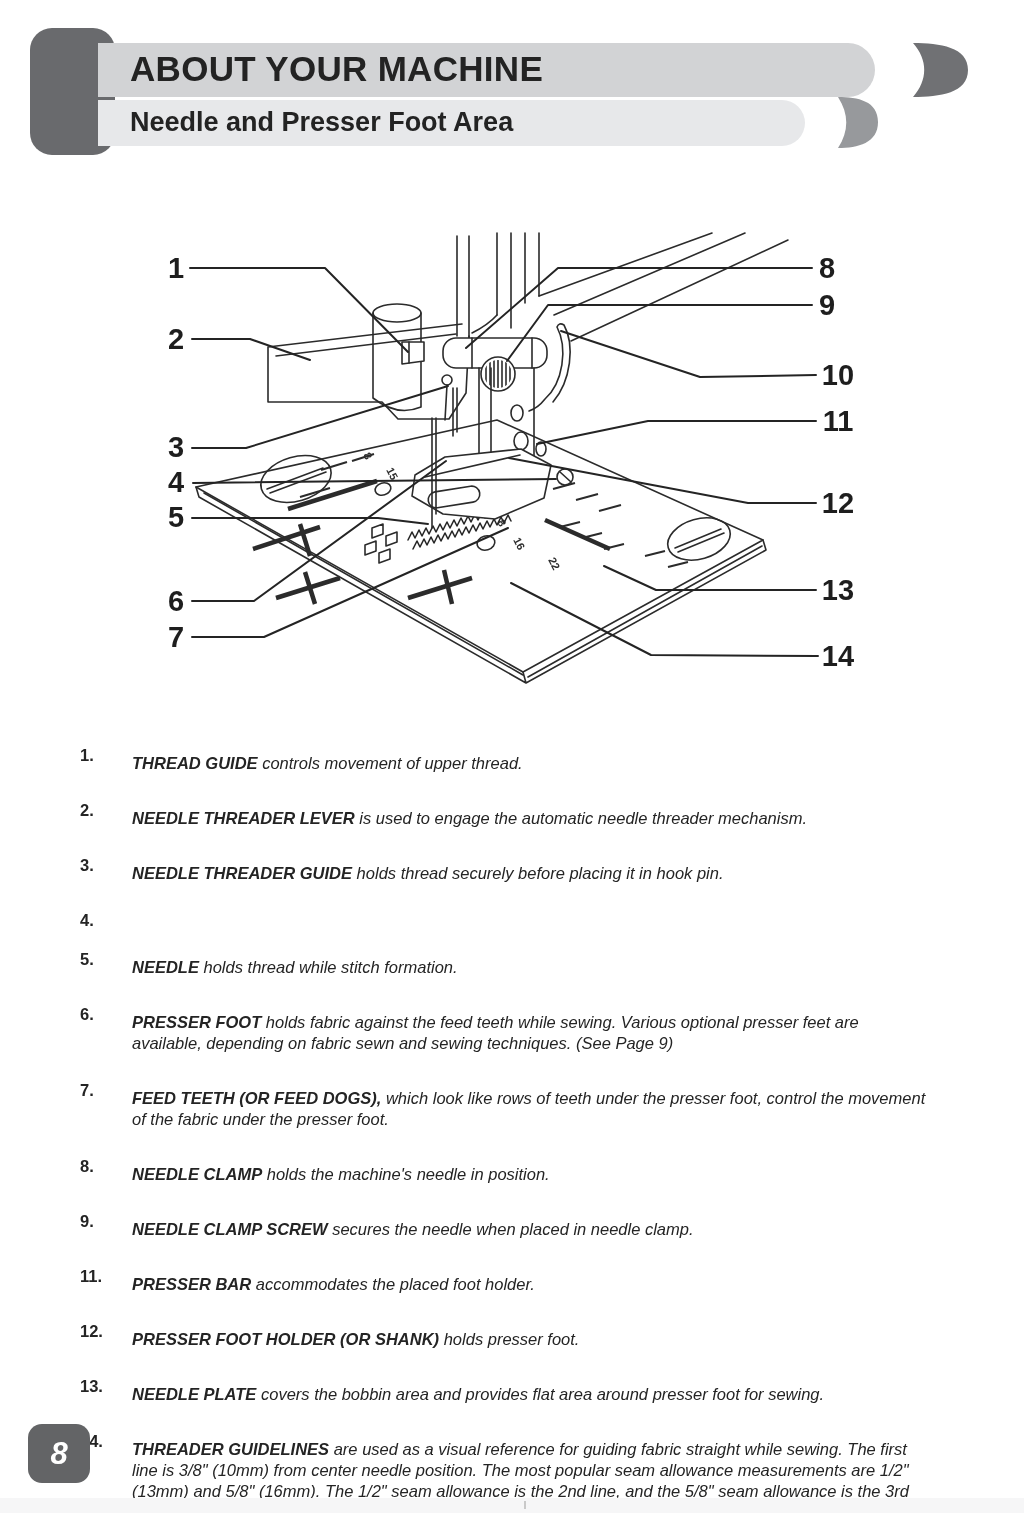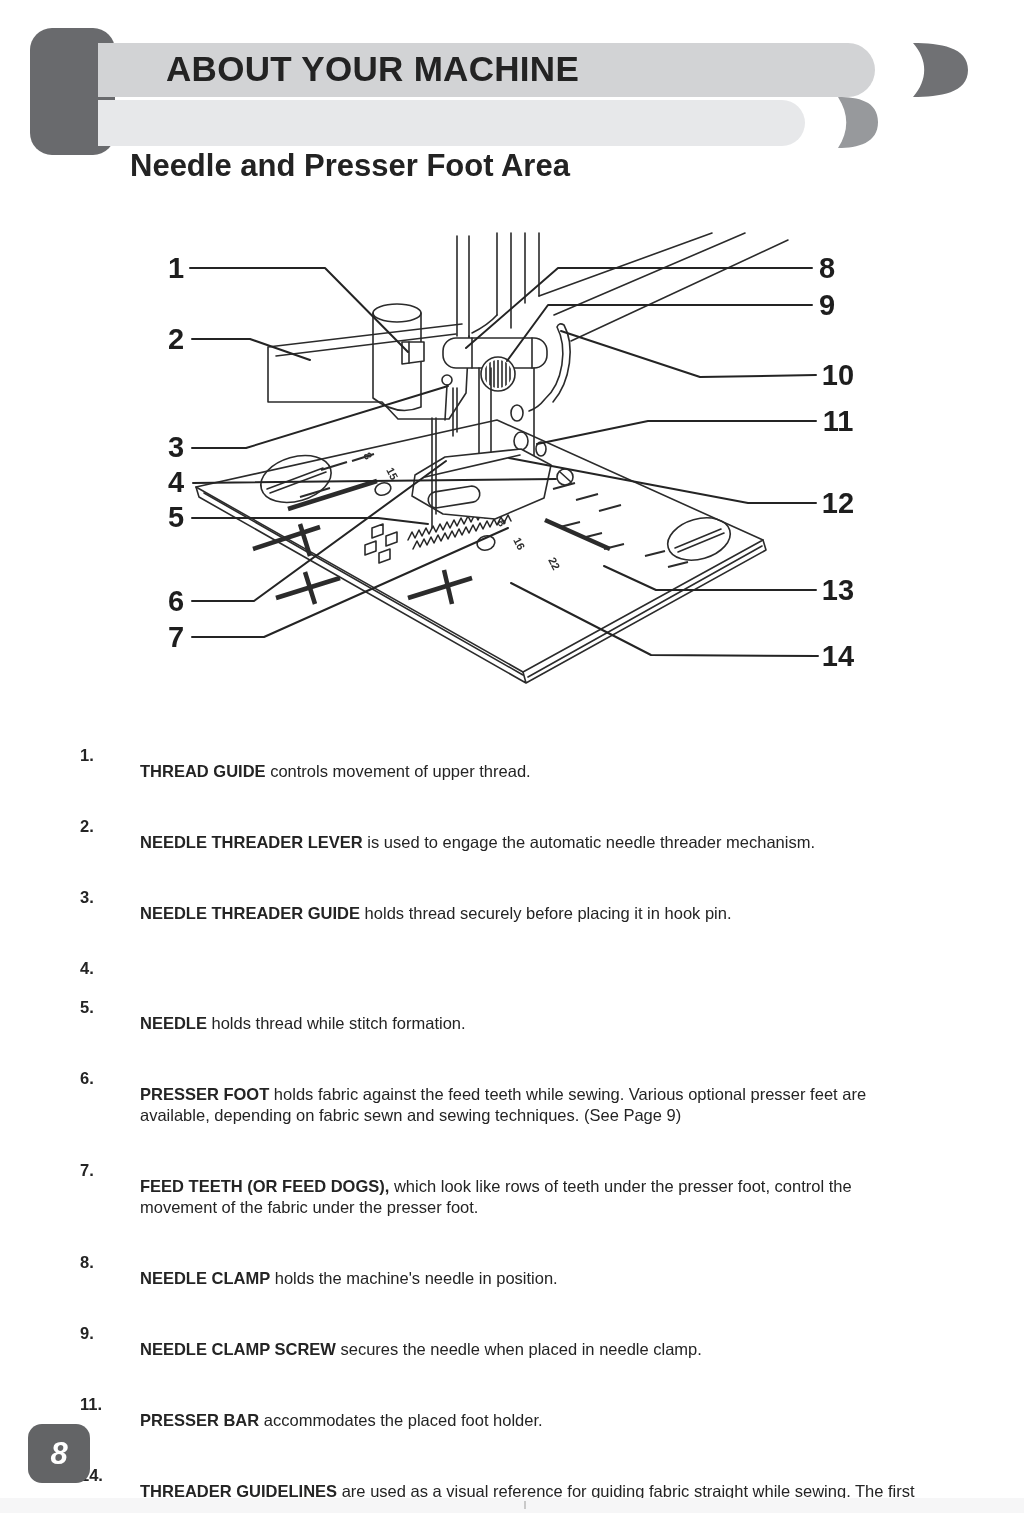--- a/index.html
+++ b/index.html
@@ -6,41 +6,41 @@
   body{
     width:1024px;height:1513px;position:relative;background:#ffffff;
     font-family:"Liberation Sans",sans-serif;color:#222222;overflow:hidden;
   }
   
   .tab{position:absolute;left:30px;top:28px;width:85px;height:127px;
        background:#696a6d;border-radius:22px;}
   .bar1{position:absolute;left:98px;top:43px;width:777px;height:54px;
         background:#d2d3d5;border-radius:0 27px 27px 0;}
   .bar1 .t{position:absolute;left:32px;top:6px;font-size:35px;font-weight:bold;
-        color:#232323;letter-spacing:.3px;white-space:nowrap;margin-left:36px;}
+        color:#232323;letter-spacing:.3px;white-space:nowrap;}
   .bar2{position:absolute;left:98px;top:100px;width:707px;height:46px;
         background:#e7e8ea;border-radius:0 23px 23px 0;}
-  .bar2 .t{position:absolute;left:32px;top:7px;font-size:31px;font-weight:bold;
-        color:#232323;white-space:nowrap;margin-top:41px;}
+  .bar2 .t{position:absolute;left:32px;top:7px;font-size:27px;font-weight:bold;
+        color:#232323;white-space:nowrap;}
   
   svg.diagram{position:absolute;left:0;top:0;}
   .draw path,.draw rect,.draw ellipse,.draw circle{
     fill:none;stroke:#2b2b2b;stroke-width:1.6;stroke-linecap:round;stroke-linejoin:round;}
   .draw .white{fill:#ffffff;}
   .thick path{fill:none;stroke:#2b2b2b;stroke-width:4.5;stroke-linecap:butt;}
   .thin path{fill:none;stroke:#2b2b2b;stroke-width:2;stroke-linecap:butt;}
   .leaders path{fill:none;stroke:#242424;stroke-width:2;stroke-linecap:round;stroke-linejoin:round;}
   .nums text{font-family:"Liberation Sans",sans-serif;font-size:29px;font-weight:bold;
     fill:#1e1e1e;text-anchor:middle;}
   .tinydigits text{font-family:"Liberation Sans",sans-serif;font-size:11px;font-weight:bold;fill:#2f2f2f;}
   
   .parts{position:absolute;left:80px;top:745px;width:858px;}
   .item{display:flex;margin-bottom:18px;font-size:16.5px;line-height:21px;color:#242424;}
   .item .num{flex:0 0 44px;font-weight:bold;}
-  .item p{margin:16px;}
+  .item p{margin:8px;font-style:italic;}
   .item b{font-weight:bold;}
   
   .badge{position:absolute;left:28px;top:1424px;width:62px;height:59px;border-radius:14px;
     background:#636466;color:#ffffff;font-weight:bold;font-style:italic;font-size:31px;
     display:flex;align-items:center;justify-content:center;}
   .bottomstrip{position:absolute;left:0;top:1498px;width:1024px;height:15px;background:#f6f6f7;}
   .tick{position:absolute;left:524px;top:1501px;width:2px;height:8px;background:#c9c9c9;}
 </style>
 </head>
 <body>
@@ -226,20 +226,28 @@
   </div>
   <div class="item">
     <span class="num">9.</span>
     <p><b>NEEDLE CLAMP SCREW</b><span> secures the needle when placed in needle clamp.</span></p>
   </div>
   <div class="item">
     <span class="num">11.</span>
     <p><b>PRESSER BAR</b><span> accommodates the placed foot holder.</span></p>
   </div>
   <div class="item">
+    <span class="num">12.</span>
+    <p><b>PRESSER FOOT HOLDER (OR SHANK)</b><span> holds presser foot.</span></p>
+  </div>
+  <div class="item">
+    <span class="num">13.</span>
+    <p><b>NEEDLE PLATE</b><span> covers the bobbin area and provides flat area around presser foot for sewing.</span></p>
+  </div>
+  <div class="item">
     <span class="num">14.</span>
     <p><b>THREADER GUIDELINES</b><span> are used as a visual reference for guiding fabric straight while sewing. The first line is 3/8" (10mm) from center needle position. The most popular seam allowance measurements are 1/2" (13mm) and 5/8" (16mm). The 1/2" seam allowance is the 2nd line, and the 5/8" seam allowance is the 3rd line from center needle position.</span></p>
   </div>
 </div>
 
 <div class="badge">
   <span>8</span>
 </div>
 <div class="bottomstrip"></div>
 <div class="tick"></div>

